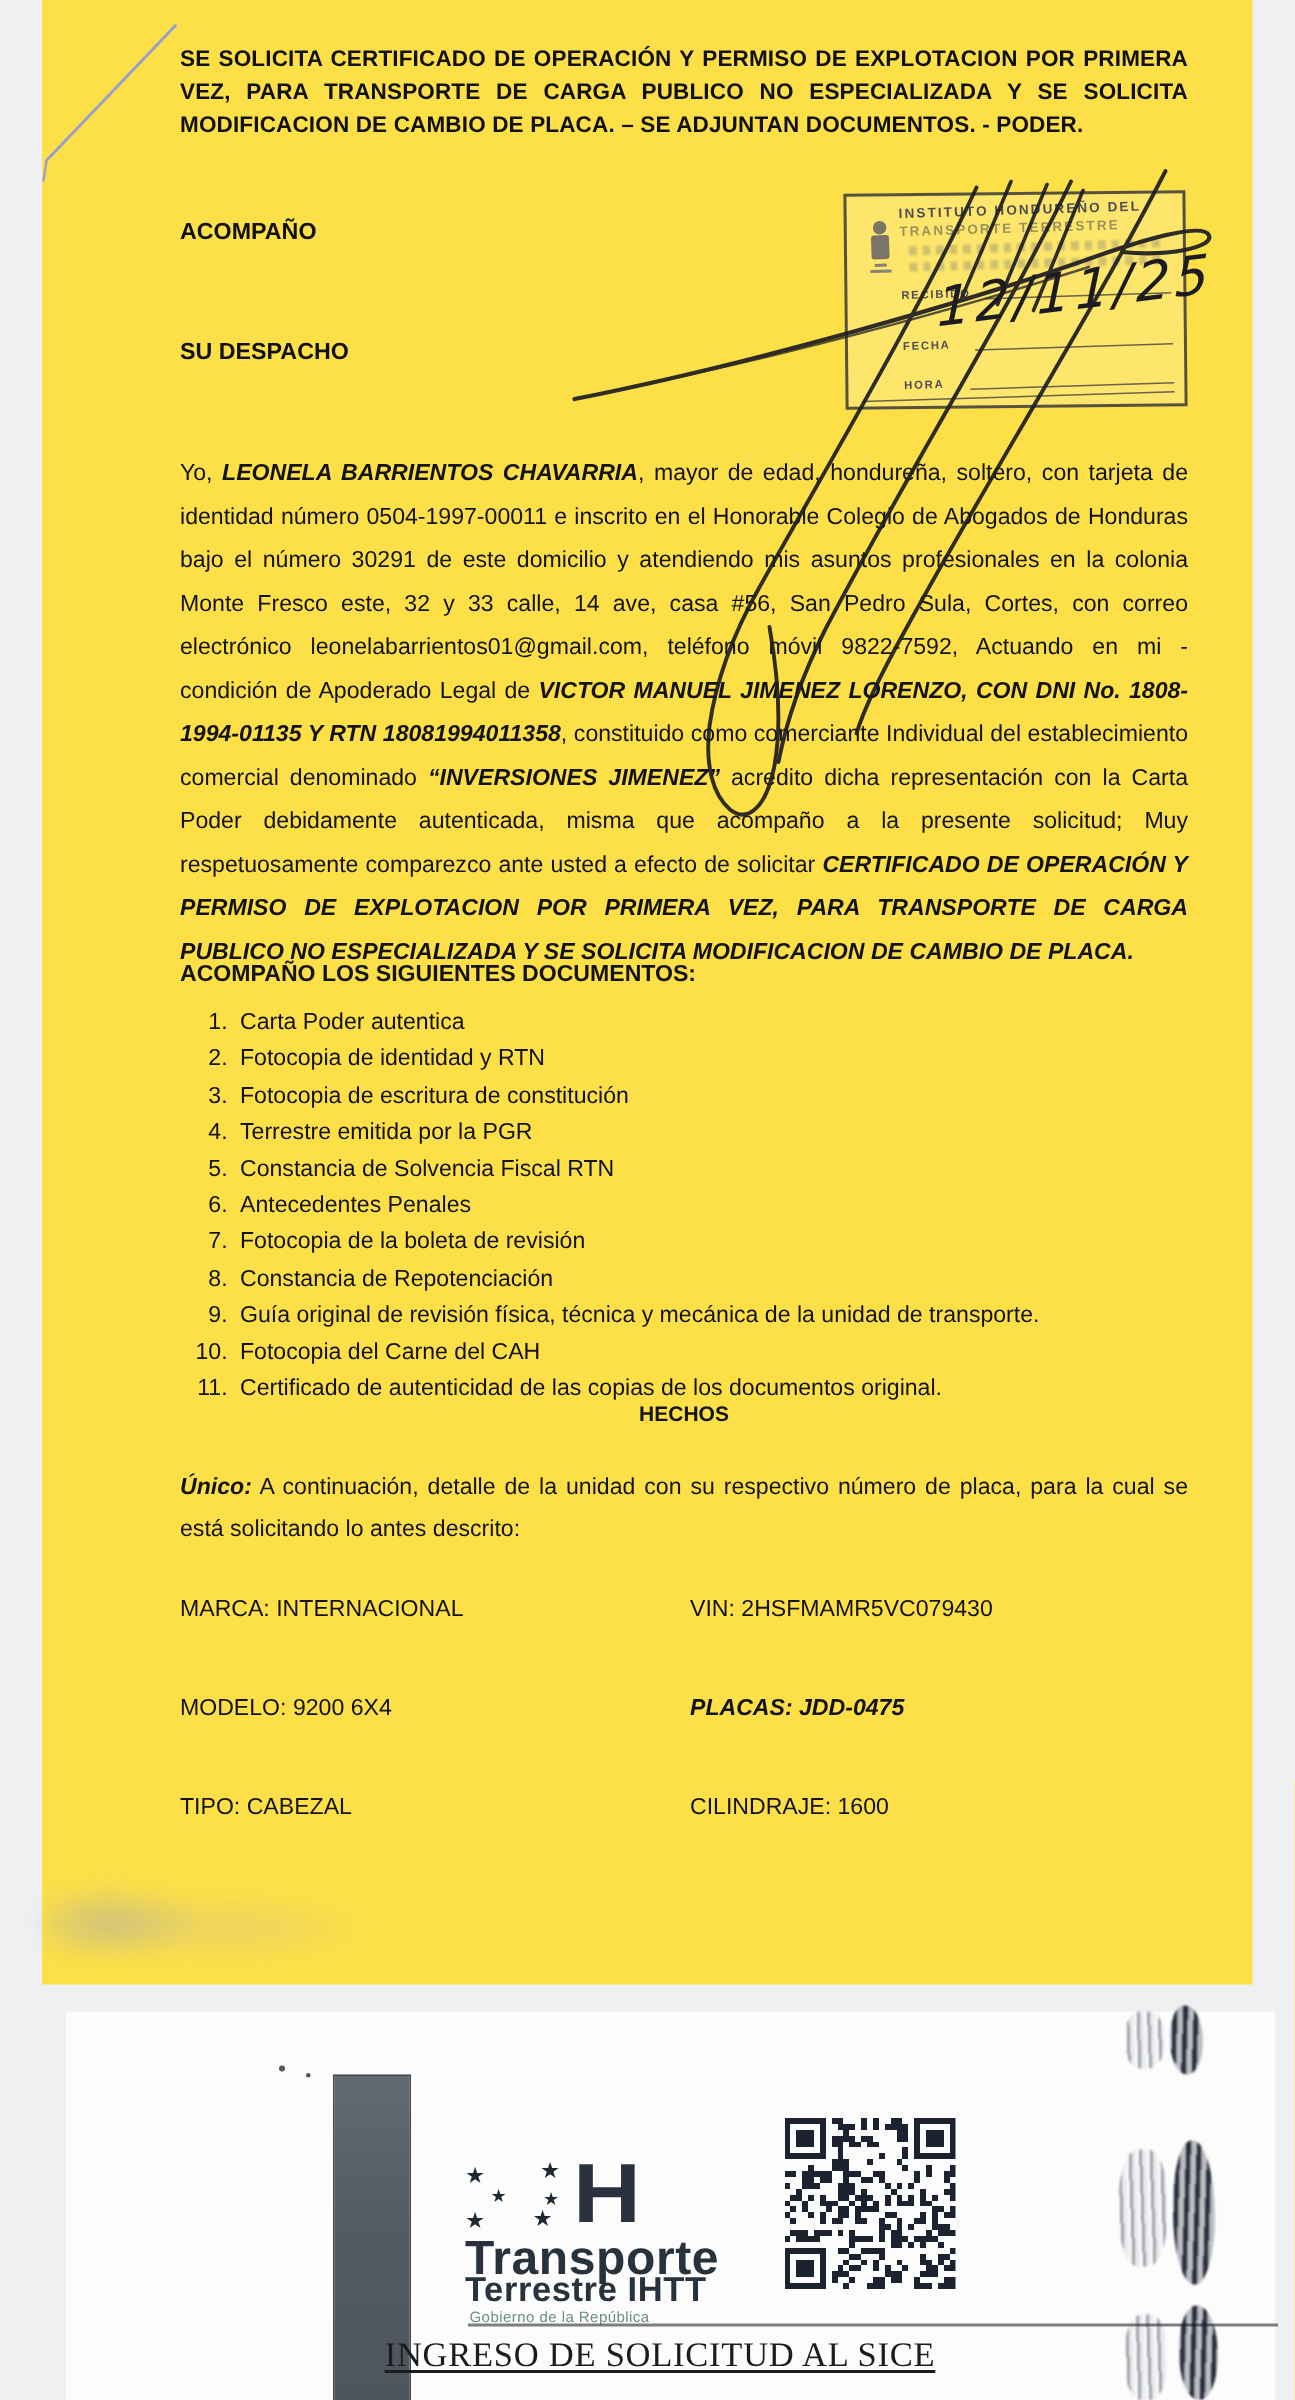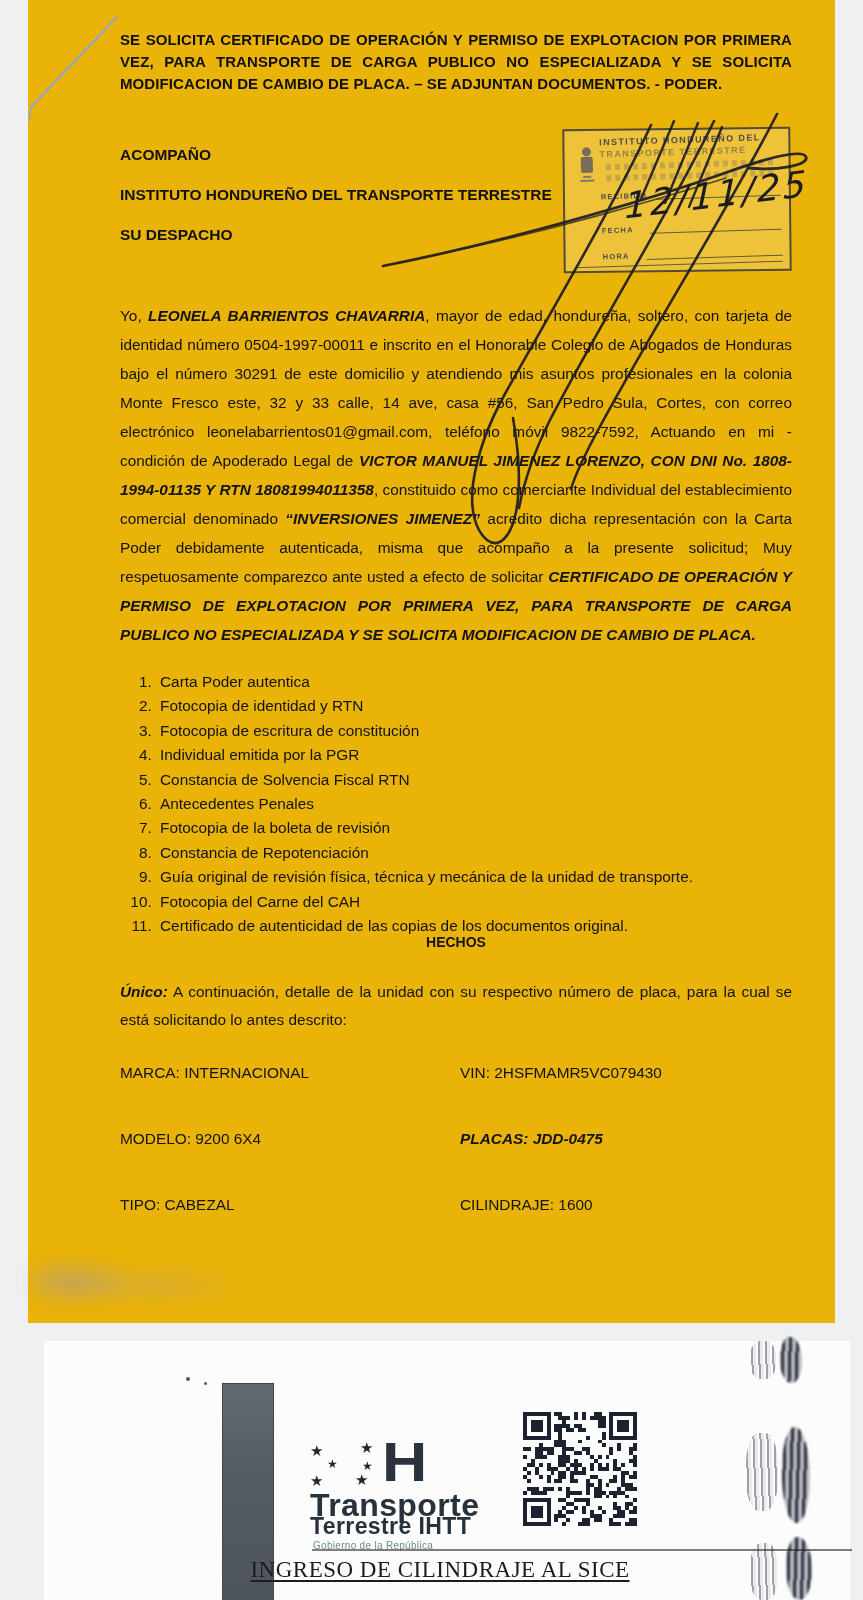--- a/index.html
+++ b/index.html
@@ -1,18 +1,18 @@
 <!DOCTYPE html>
 <html><head>
 <meta charset="utf-8">
 <style>
   html,body{margin:0;padding:0;}
   .canvas{position:relative;width:863px;height:1600px;background:#eef0f1;overflow:hidden;
           font-family:"Liberation Sans",sans-serif;color:#141417;}
-  .page{position:absolute;background:#eab308;}
+  .page{position:absolute;background:#fde047;}
   .page1{left:28px;top:0;width:807px;height:1323px;}
   .page2{left:44px;top:1341px;width:806px;height:259px;background:#fcfcfc;}
   .abs{position:absolute;}
   .b{font-weight:700;font-style:italic;}
   
   .hdr{left:92px;top:14px;width:672px;font-size:15px;font-weight:700;line-height:22px;
        text-align:justify;letter-spacing:.1px;color:#111114;}
   .addr{left:92px;font-size:15.5px;font-weight:700;color:#111114;}
   .bodytxt{left:92px;top:286px;width:672px;font-size:15.4px;line-height:29px;
            text-align:justify;color:#131316;}
@@ -66,21 +66,20 @@
 </head>
 <body>
 
 <div class="canvas">
 
   <div class="page page1">
 
     <p class="abs hdr">SE SOLICITA CERTIFICADO DE OPERACIÓN Y PERMISO DE EXPLOTACION POR PRIMERA VEZ, PARA TRANSPORTE DE CARGA PUBLICO NO ESPECIALIZADA Y SE SOLICITA MODIFICACION DE CAMBIO DE PLACA. – SE ADJUNTAN DOCUMENTOS. - PODER.</p>
 
     <div class="abs addr" style="top:146px;">ACOMPAÑO</div>
-    <div class="abs addr" style="top:186px;">INSTITUTO HONDUREÑO DEL TRANSPORTE TERRESTRE</div>
     <div class="abs addr" style="top:226px;">SU DESPACHO</div>
 
     <div class="abs stamp">
       <div class="stamp-inner">
         <div class="stamp-org" style="top:5px;">INSTITUTO HONDUREÑO DEL</div>
         <div class="stamp-org" style="top:17px;opacity:.55;">TRANSPORTE TERRESTRE</div>
         <div class="stamp-faint" style="top:32px;"></div>
         <div class="stamp-faint" style="top:43px;"></div>
         <svg class="emblem" viewBox="0 0 26 42">
           <circle cx="13" cy="7" r="4.5" fill="#5a5a66"></circle>
@@ -95,26 +94,27 @@
         <div class="stamp-lbl" style="top:120px;">HORA</div>
         <div class="stamp-line" style="left:80px;top:128px;"></div>
         <div class="stamp-line" style="left:8px;top:134px;"></div>
       </div>
     </div>
 
     <div class="abs hand-date">12/11/25</div>
 
     <p class="abs bodytxt"><span>Yo, </span><span class="b">LEONELA BARRIENTOS CHAVARRIA</span><span>, mayor de edad, hondureña, soltero, con tarjeta de identidad número 0504-1997-00011 e inscrito en el Honorable Colegio de Abogados de Honduras bajo el número 30291 de este domicilio y atendiendo mis asuntos profesionales en la colonia Monte Fresco este, 32 y 33 calle, 14 ave, casa #56, San Pedro Sula, Cortes, con correo electrónico leonelabarrientos01@gmail.com, teléfono móvil 9822-7592, Actuando en mi - condición de Apoderado Legal de </span><span class="b">VICTOR MANUEL JIMENEZ LORENZO, CON DNI No. 1808-1994-01135 Y RTN 18081994011358</span><span>, constituido como comerciante Individual del establecimiento comercial denominado </span><span class="b">“INVERSIONES JIMENEZ”</span><span> acredito dicha representación con la Carta Poder debidamente autenticada, misma que acompaño a la presente solicitud; Muy respetuosamente comparezco ante usted a efecto de solicitar </span><span class="b">CERTIFICADO DE OPERACIÓN Y PERMISO DE EXPLOTACION POR PRIMERA VEZ, PARA TRANSPORTE DE CARGA PUBLICO NO ESPECIALIZADA Y SE SOLICITA MODIFICACION DE CAMBIO DE PLACA.</span></p>
 
+    <div class="abs docs-head">ACOMPAÑO LOS SIGUIENTES DOCUMENTOS:</div>
 
     <ol class="abs docs">
       <li>Carta Poder autentica</li>
       <li>Fotocopia de identidad y RTN</li>
       <li>Fotocopia de escritura de constitución</li>
-      <li>Individual emitida por la PGR</li>
+      <li>Terrestre emitida por la PGR</li>
       <li>Constancia de Solvencia Fiscal RTN</li>
       <li>Antecedentes Penales</li>
       <li>Fotocopia de la boleta de revisión</li>
       <li>Constancia de Repotenciación</li>
       <li>Guía original de revisión física, técnica y mecánica de la unidad de transporte.</li>
       <li>Fotocopia del Carne del CAH</li>
       <li>Certificado de autenticidad de las copias de los documentos original.</li>
     </ol>
 
     <div class="abs hechos">HECHOS</div>
@@ -511,21 +511,21 @@
         <rect x="16" y="28" width="1" height="1" fill="#1c2230"></rect>
         <rect x="22" y="28" width="1" height="1" fill="#1c2230"></rect>
         <rect x="23" y="28" width="1" height="1" fill="#1c2230"></rect>
         <rect x="24" y="28" width="1" height="1" fill="#1c2230"></rect>
         <rect x="26" y="28" width="1" height="1" fill="#1c2230"></rect>
         <rect x="27" y="28" width="1" height="1" fill="#1c2230"></rect>
         <rect x="28" y="28" width="1" height="1" fill="#1c2230"></rect>
       </svg>
 
     <div class="abs sep-line"></div>
-    <div class="abs caption">INGRESO DE CILINDRAJE AL SICE</div>
+    <div class="abs caption">INGRESO DE SOLICITUD AL SICE</div>
 
     <div class="ink ink-streaks" style="left:706px;top:0;width:26px;height:38px;"></div>
     <div class="ink ink-blob" style="left:736px;top:-4px;width:22px;height:46px;"></div>
     <div class="ink ink-streaks" style="left:702px;top:92px;width:32px;height:78px;"></div>
     <div class="ink ink-blob" style="left:738px;top:86px;width:28px;height:96px;"></div>
     <div class="ink ink-streaks" style="left:706px;top:202px;width:28px;height:57px;"></div>
     <div class="ink ink-blob" style="left:742px;top:196px;width:26px;height:63px;"></div>
   </div>
 
   <svg class="overlay">

